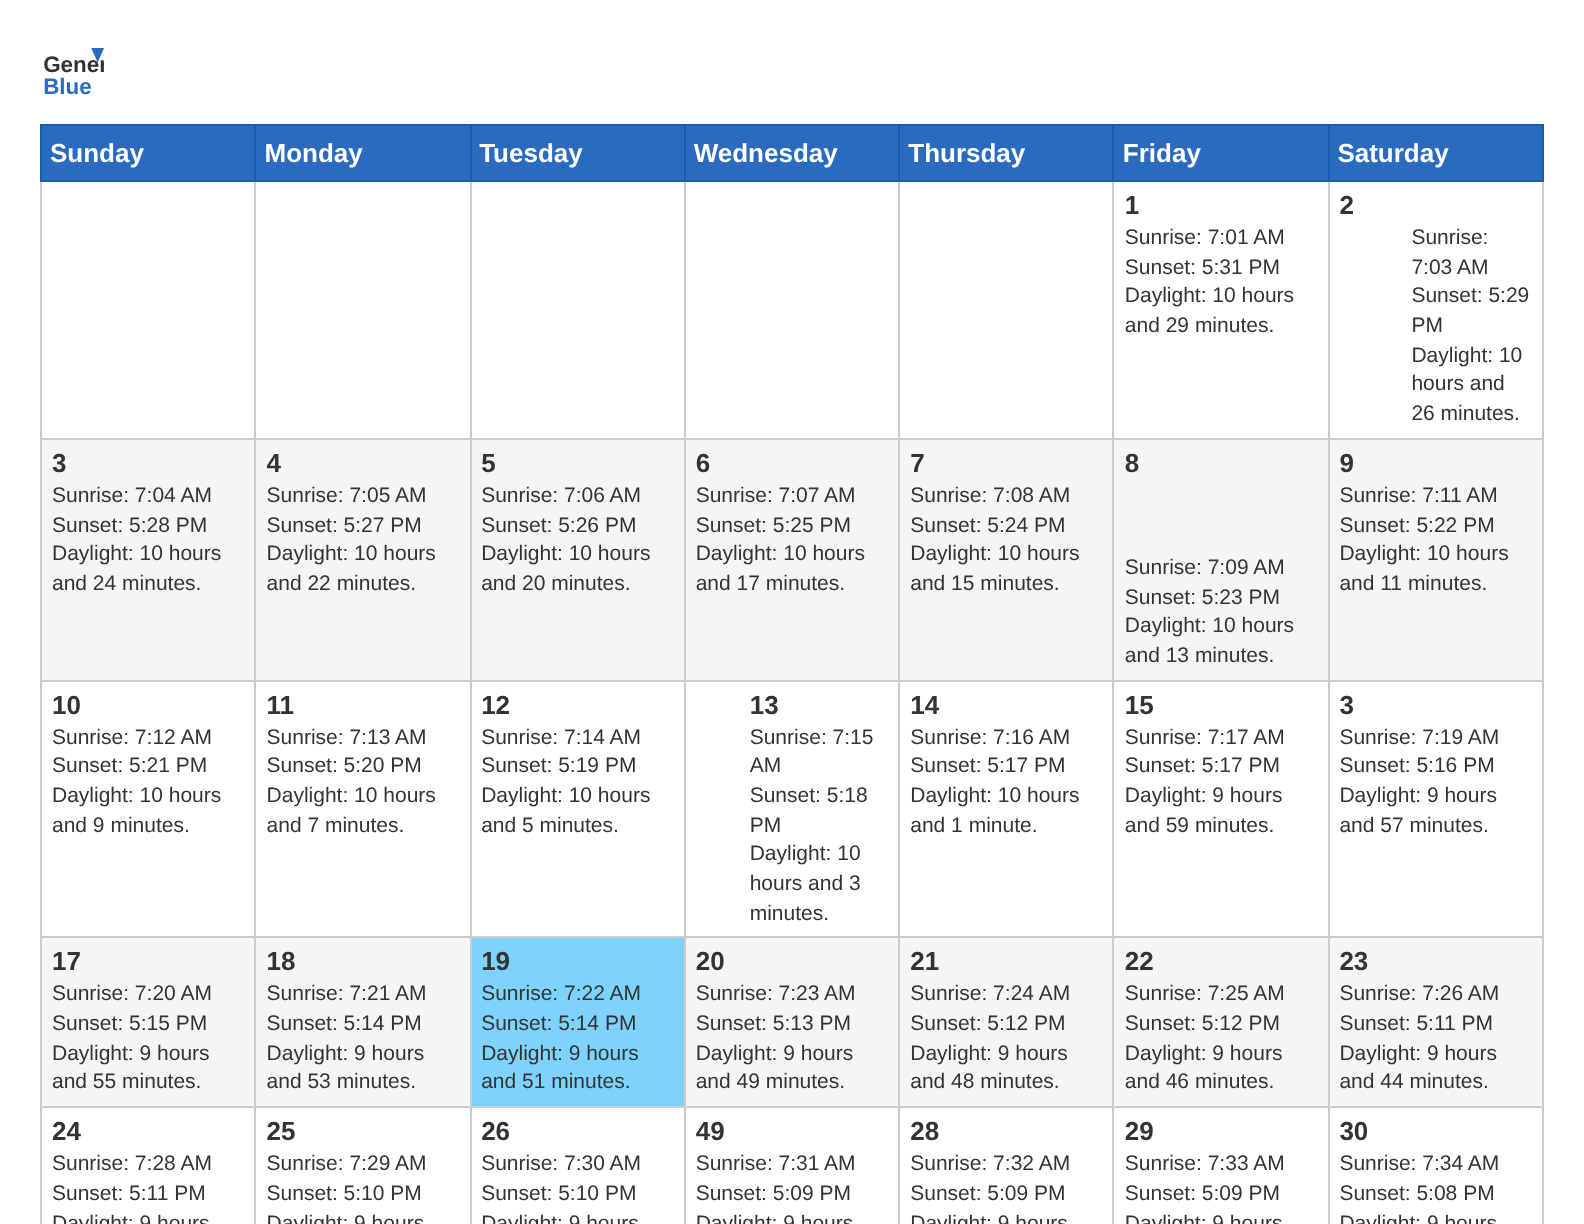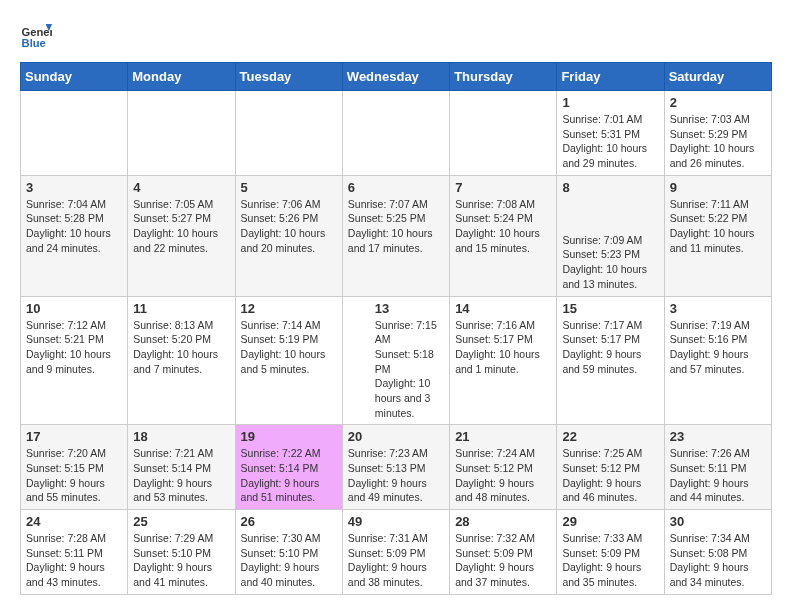--- a/index.html
+++ b/index.html
@@ -122,21 +122,21 @@
         <td class="empty-cell" style="background: rgb(255, 255, 255);"></td>
         <td class="empty-cell" style="background: rgb(255, 255, 255);"></td>
         <td style="background: rgb(255, 255, 255);">
           <span class="day-num">1</span>
           <div class="day-info" style="white-space: pre-line;">Sunrise: 7:01 AM
 Sunset: 5:31 PM
 Daylight: 10 hours and 29 minutes.</div>
         </td>
         <td style="background: rgb(255, 255, 255);">
           <span class="day-num">2</span>
-          <div class="day-info" style="white-space: pre-line;">Sunrise: 7:03 AM
+          <div class="day-info" style="white-space: pre-line; margin-left: 36px;">Sunrise: 7:03 AM
 Sunset: 5:29 PM
 Daylight: 10 hours and 26 minutes.</div>
         </td>
       </tr>
       <tr>
         <td style="background: rgb(245, 245, 245);">
           <span class="day-num">3</span>
           <div class="day-info" style="white-space: pre-line;">Sunrise: 7:04 AM
 Sunset: 5:28 PM
 Daylight: 10 hours and 24 minutes.</div>
@@ -180,21 +180,21 @@
       </tr>
       <tr>
         <td style="background: rgb(255, 255, 255);">
           <span class="day-num">10</span>
           <div class="day-info" style="white-space: pre-line;">Sunrise: 7:12 AM
 Sunset: 5:21 PM
 Daylight: 10 hours and 9 minutes.</div>
         </td>
         <td style="background: rgb(255, 255, 255);">
           <span class="day-num">11</span>
-          <div class="day-info" style="white-space: pre-line;">Sunrise: 8:13 AM
+          <div class="day-info" style="white-space: pre-line;">Sunrise: 7:13 AM
 Sunset: 5:20 PM
 Daylight: 10 hours and 7 minutes.</div>
         </td>
         <td style="background: rgb(255, 255, 255);">
           <span class="day-num">12</span>
           <div class="day-info" style="white-space: pre-line;">Sunrise: 7:14 AM
 Sunset: 5:19 PM
 Daylight: 10 hours and 5 minutes.</div>
         </td>
         <td style="background: rgb(255, 255, 255); padding-left: 32px;">
@@ -228,21 +228,21 @@
           <div class="day-info" style="white-space: pre-line;">Sunrise: 7:20 AM
 Sunset: 5:15 PM
 Daylight: 9 hours and 55 minutes.</div>
         </td>
         <td style="background: rgb(245, 245, 245);">
           <span class="day-num">18</span>
           <div class="day-info" style="white-space: pre-line;">Sunrise: 7:21 AM
 Sunset: 5:14 PM
 Daylight: 9 hours and 53 minutes.</div>
         </td>
-        <td style="background: #f0abfc;">
+        <td style="background: #7dd3fc;">
           <span class="day-num">19</span>
           <div class="day-info" style="white-space: pre-line;">Sunrise: 7:22 AM
 Sunset: 5:14 PM
 Daylight: 9 hours and 51 minutes.</div>
         </td>
         <td style="background: rgb(245, 245, 245);">
           <span class="day-num">20</span>
           <div class="day-info" style="white-space: pre-line;">Sunrise: 7:23 AM
 Sunset: 5:13 PM
 Daylight: 9 hours and 49 minutes.</div>

